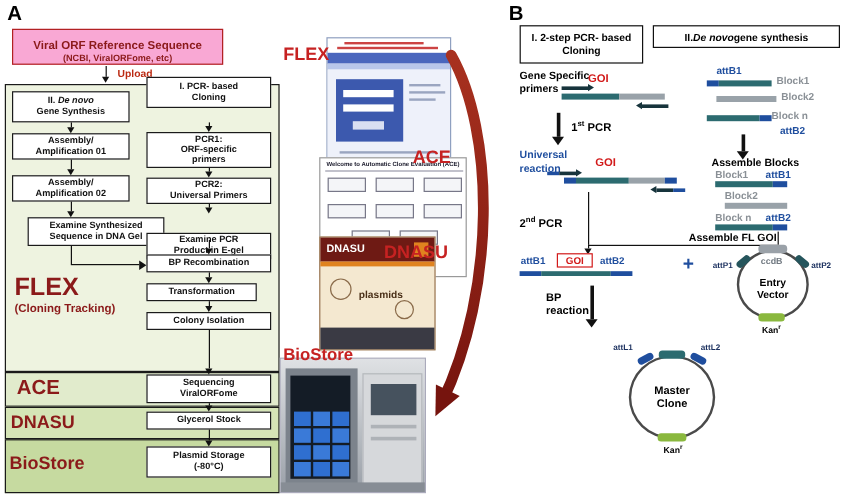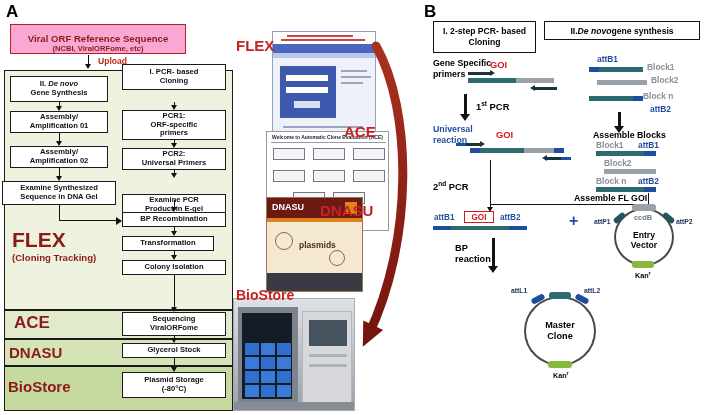--- a/index.html
+++ b/index.html
@@ -59,21 +59,21 @@
   <div class="band" style="left:4px;top:366px;width:229px;height:45px;background:#c6daa0"></div>
 
   <div class="fbox" style="left:10px;top:76px;width:98px;height:26px">
     <div><span>II. </span><i>De novo</i></div>
     <div>Gene Synthesis</div>
   </div>
   <div class="fbox pre" style="left:10px;top:111px;width:98px;height:22px">Assembly/
 Amplification 01</div>
   <div class="fbox pre" style="left:10px;top:146px;width:98px;height:22px">Assembly/
 Amplification 02</div>
-  <div class="fbox pre" style="left:2px;top:181px;width:114px;height:24px">Examine Synthesized
+  <div class="fbox pre" style="left:23px;top:181px;width:114px;height:24px">Examine Synthesized
 Sequence in DNA Gel</div>
 
   <div class="fbox pre" style="left:122px;top:64px;width:104px;height:26px">I. PCR- based
 Cloning</div>
   <div class="fbox pre" style="left:122px;top:110px;width:104px;height:30px">PCR1:
 ORF-specific
 primers</div>
   <div class="fbox pre" style="left:122px;top:148px;width:104px;height:22px">PCR2:
 Universal Primers</div>
   <div class="fbox pre" style="left:122px;top:194px;width:104px;height:22px">Examine PCR

